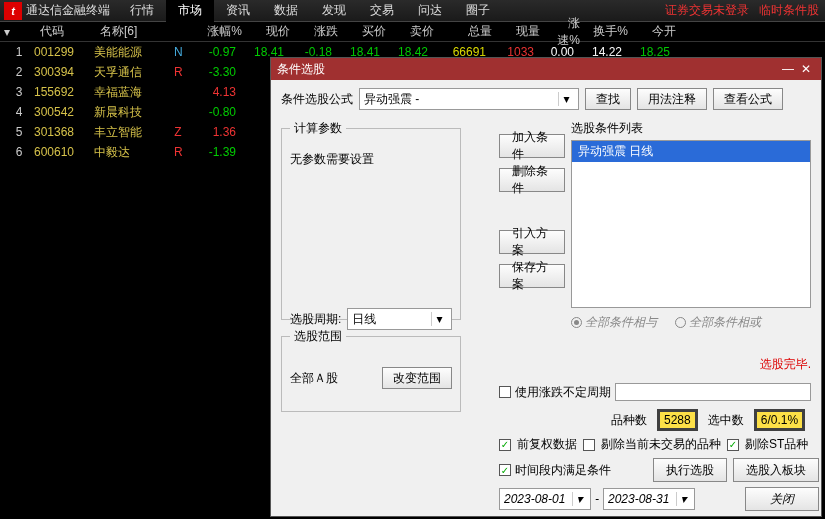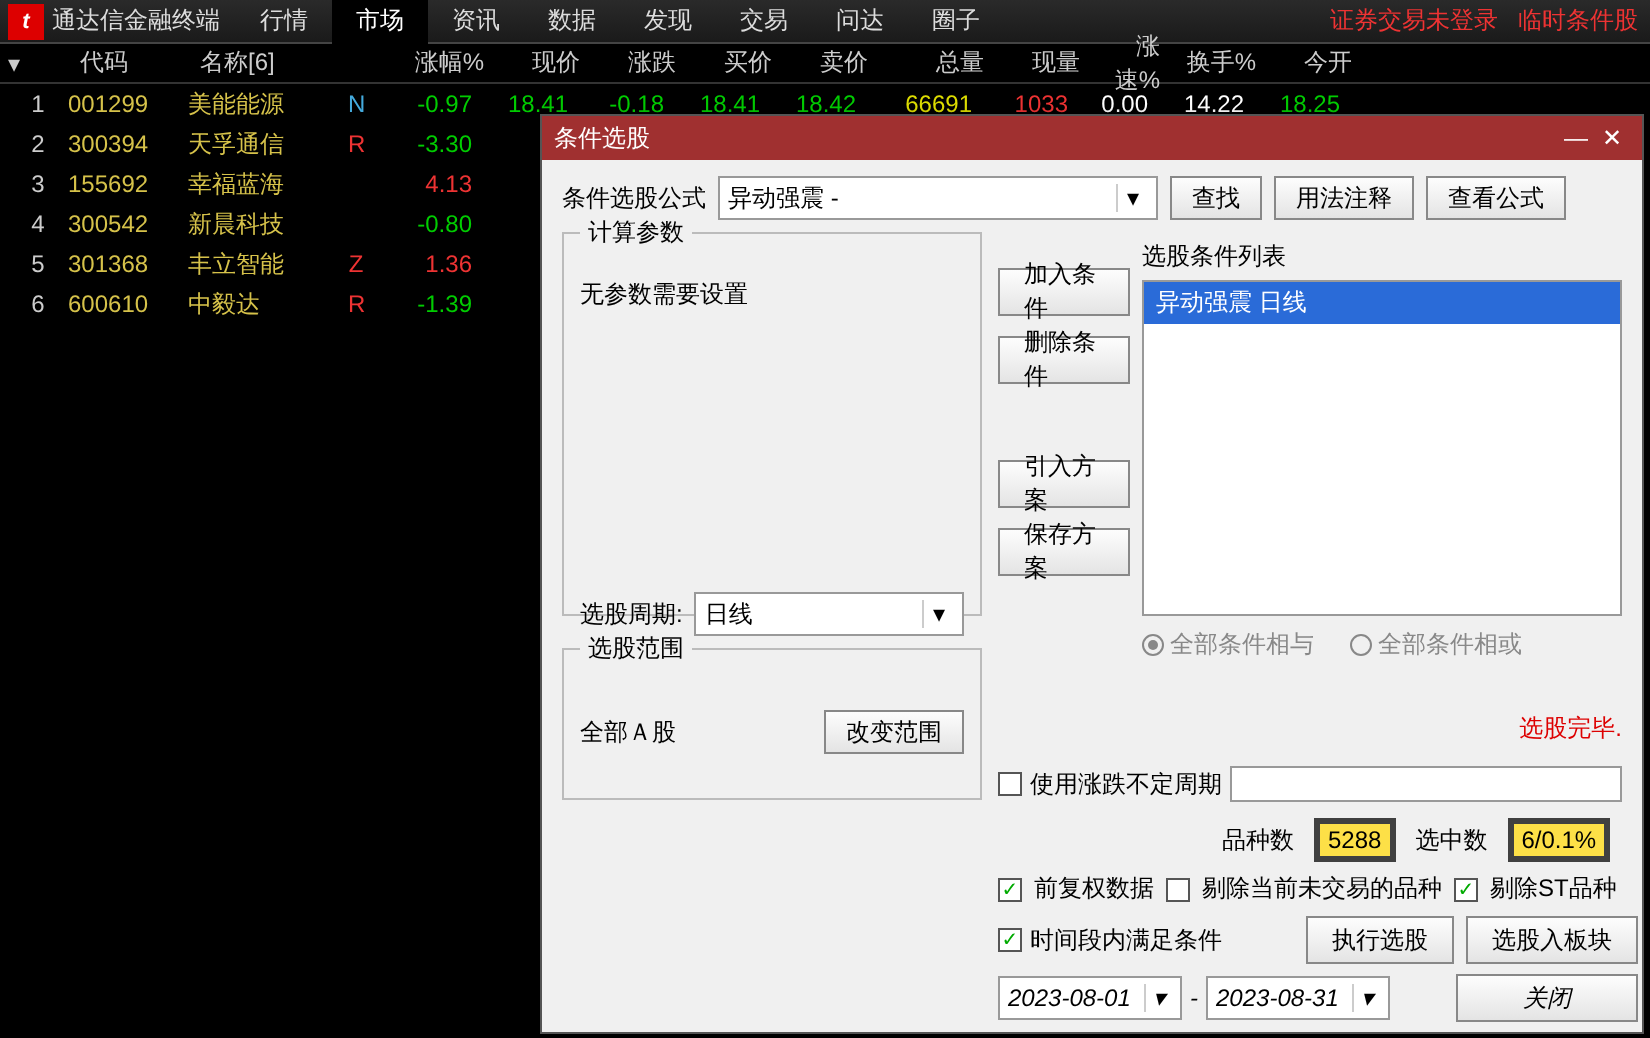--- a/index.html
+++ b/index.html
@@ -52,34 +52,34 @@
 .formula-row { display: flex; align-items: center; gap: 6px; margin-bottom: 8px; }
 .formula-row label { }
 .formula-row .combo { flex: 0 0 220px; height: 22px; border: 1px solid #999; background: #fff; display: flex; align-items: center; padding: 0 4px; }
 .formula-row .combo .drop { margin-left: auto; width: 16px; text-align: center; border-left: 1px solid #ccc; }
 .btn { height: 22px; padding: 0 10px; border: 1px solid #888; background: linear-gradient(#fdfdfd,#e4e4e4); cursor: default; display: inline-flex; align-items: center; }
 .btn2 { height: 24px; padding: 0 12px; border: 1px solid #888; background: linear-gradient(#fdfdfd,#e4e4e4); cursor: default; display: inline-flex; align-items: center; justify-content: center; }
 
 fieldset { border: 1px solid #bbb; padding: 8px; margin-bottom: 8px; }
 fieldset legend { padding: 0 4px; }
 
-.left-col { position: absolute; left: 10px; top: 28px; width: 210px; }
+.left-col { position: absolute; left: 10px; top: 40px; width: 180px; }
 .mid-col { position: absolute; left: 228px; top: 54px; width: 66px; display: flex; flex-direction: column; gap: 10px; }
 .right-col { position: absolute; left: 300px; top: 40px; width: 240px; }
 
 .params-box { height: 200px; }
 .period-row { display: flex; align-items: center; gap: 6px; margin-top: 140px; }
 .period-row .combo2 { flex: 1; height: 22px; border: 1px solid #999; background: #fff; display: flex; align-items: center; padding: 0 4px; }
 .period-row .combo2 .drop { margin-left: auto; width: 16px; text-align: center; border-left: 1px solid #ccc; }
 
 .range-box { height: 50px; display: flex; align-items: center; justify-content: space-between; }
 
 .list { height: 168px; border: 1px solid #999; background: #fff; overflow: hidden; }
 .list .item { padding: 2px 6px; color: #fff; background: #2a6bd8; }
-.radios { display: flex; gap: 18px; margin-top: 6px; color: #888; align-items: center; }
+.radios { display: flex; gap: 18px; margin-top: 6px; color: #888; align-items: center; font-style: italic; }
 .radio { width: 11px; height: 11px; border-radius: 50%; border: 1px solid #888; display: inline-block; position: relative; margin-right: 3px; vertical-align: middle; }
 .radio.sel::after { content: ""; position: absolute; width: 5px; height: 5px; background: #888; border-radius: 50%; left: 2px; top: 2px; }
 
 .bottom-area { position: absolute; left: 300px; top: 276px; width: 240px; }
 .status-line { text-align: right; color: #d00; margin-bottom: 6px; }
 .chk-row { display: flex; align-items: center; gap: 4px; margin: 5px 0; }
 .chk { width: 12px; height: 12px; border: 1px solid #555; background: #fff; display: inline-flex; align-items: center; justify-content: center; font-size: 10px; color: #0a0; }
 .stats { display: flex; gap: 10px; margin: 4px 0 4px 40px; align-items: center; }
 .stats .val { border: 3px solid #404040; background: #fde047; padding: 1px 4px; min-width: 40px; }
 .opt-row { display: flex; gap: 6px; flex-wrap: wrap; align-items: center; margin: 5px 0; }
@@ -328,18 +328,18 @@
         <div class="datebox">
             <span>2023-08-01</span>
             <span class="drop">▾</span>
           </div>
         <span>-</span>
         <div class="datebox">
             <span>2023-08-31</span>
             <span class="drop">▾</span>
           </div>
         <span style="flex:1"></span>
-        <span class="btn2" style="width:91px;">关闭</span>
+        <span class="btn2" style="width:74px;">关闭</span>
       </div>
     </div>
 
   </div>
 </div>
 
 </body></html>

